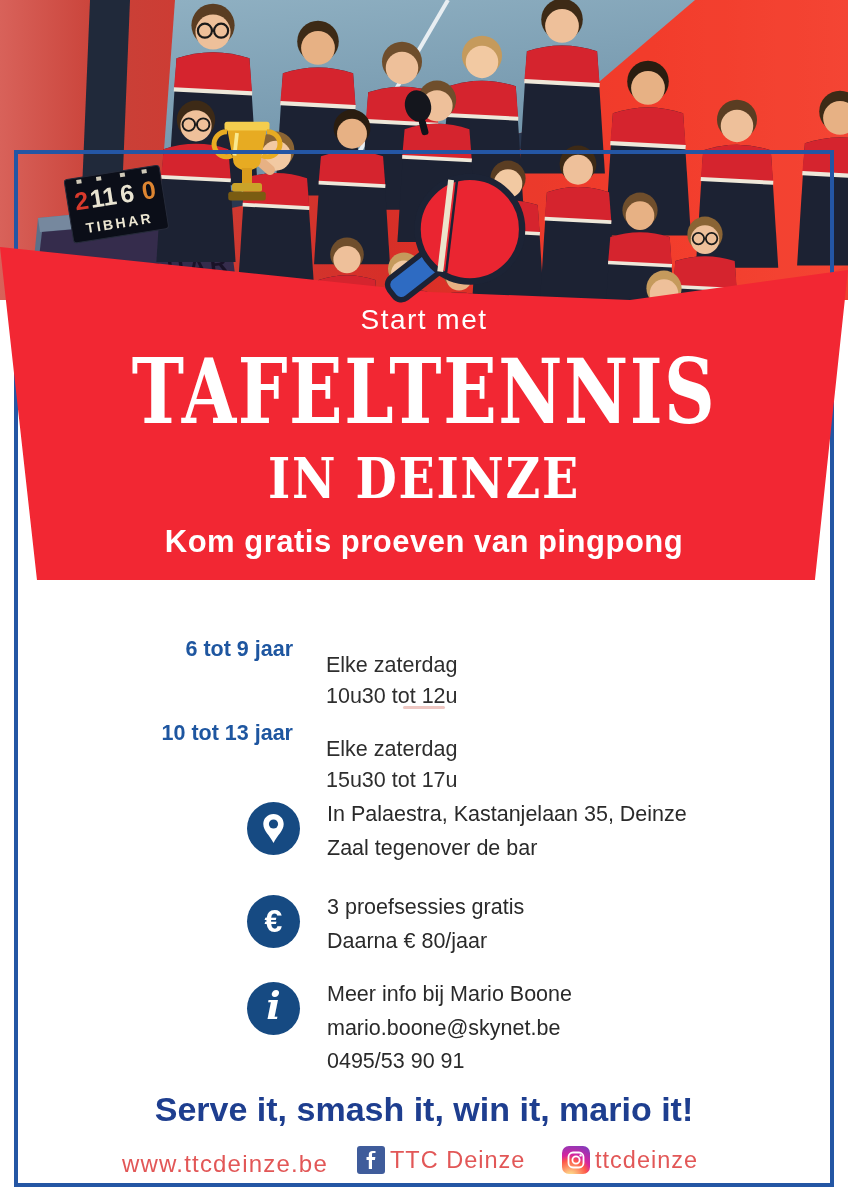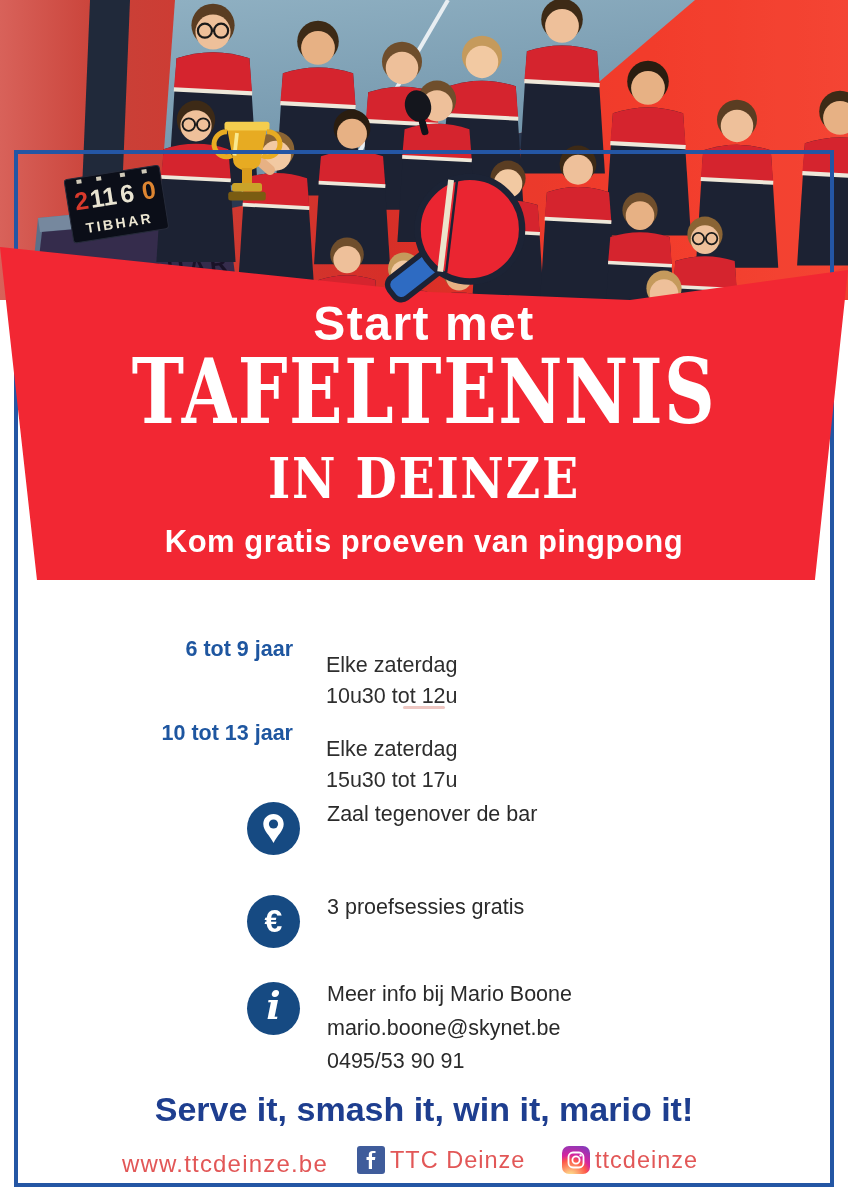--- a/index.html
+++ b/index.html
@@ -17,21 +17,21 @@
   
   .frame{position:absolute;left:14px;right:14px;top:150px;bottom:13px;
          border:4.5px solid #2456a4;z-index:2;}
 
   
   .banner{position:absolute;left:0;top:240px;width:848px;height:340px;background:#f22733;z-index:3;
           clip-path:polygon(0 7px,430px 52px,630px 60px,100% 30px,96.1% 100%,4.36% 100%);}
   .paddle{position:absolute;left:378px;top:167px;width:158px;height:148px;z-index:4;}
 
   .btxt{position:absolute;left:0;right:0;text-align:center;color:#ffffff;z-index:5;white-space:nowrap;}
-  .kicker{top:296px;font-size:48px;font-weight:700;letter-spacing:1.5px;}
+  .kicker{top:304px;font-size:28px;font-weight:400;letter-spacing:1.5px;}
   .title{top:346px;margin:0;font-family:"DejaVu Serif",serif;font-size:90px;font-weight:700;
          letter-spacing:2px;transform:scale(0.78,1);transform-origin:center top;line-height:1;}
   .subtitle{top:450px;font-family:"DejaVu Serif",serif;font-size:56px;font-weight:700;
             letter-spacing:2px;transform:scale(0.85,1);transform-origin:center top;line-height:1;}
   .tagline{top:524px;font-size:31px;font-weight:600;letter-spacing:.5px;}
 
   
   .sched{position:absolute;left:0;right:13px;display:flex;align-items:flex-start;z-index:5;}
   .sched .age{width:293px;text-align:right;font-size:21.5px;line-height:31px;font-weight:700;color:#1e56a0;}
   .sched .when{margin-left:33px;font-size:21.5px;line-height:31px;color:#2e2e2e;margin-top:16px;}
@@ -206,30 +206,32 @@
 
   <div class="inforow" style="top:798px">
     <span class="icn svgic">
       <svg class="sicon" viewBox="0 0 53 53" style="width:53px;height:53px">
         <circle cx="26.5" cy="26.5" r="26.5" fill="#164a82"></circle>
         <path d="M26.5,12 c-5.8,0 -10.2,4.4 -10.2,10 c0,7 6.4,11 10.2,19 c3.8,-8 10.2,-12 10.2,-19 c0,-5.6 -4.4,-10 -10.2,-10 z" fill="#ffffff"></path>
         <circle cx="26.5" cy="22" r="4.6" fill="#164a82"></circle>
       </svg>
     </span>
     <div class="lines">
+      <div>In Palaestra, Kastanjelaan 35, Deinze</div>
       <div>Zaal tegenover de bar</div>
     </div>
   </div>
 
   <div class="inforow" style="top:891px">
     <span class="icn">
       <span class="euro-glyph">€</span>
     </span>
     <div class="lines">
       <div>3 proefsessies gratis</div>
+      <div>Daarna € 80/jaar</div>
     </div>
   </div>
 
   <div class="inforow" style="top:978px">
     <span class="icn">
       <span class="info-glyph">i</span>
     </span>
     <div class="lines">
       <div>Meer info bij Mario Boone</div>
       <div>mario.boone@skynet.be</div>

